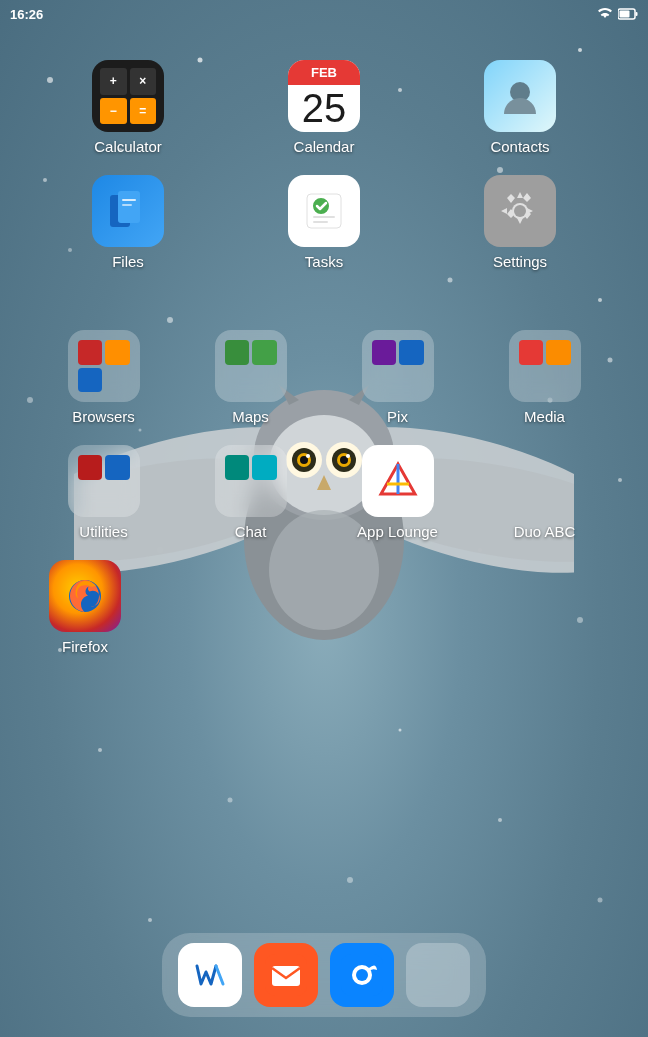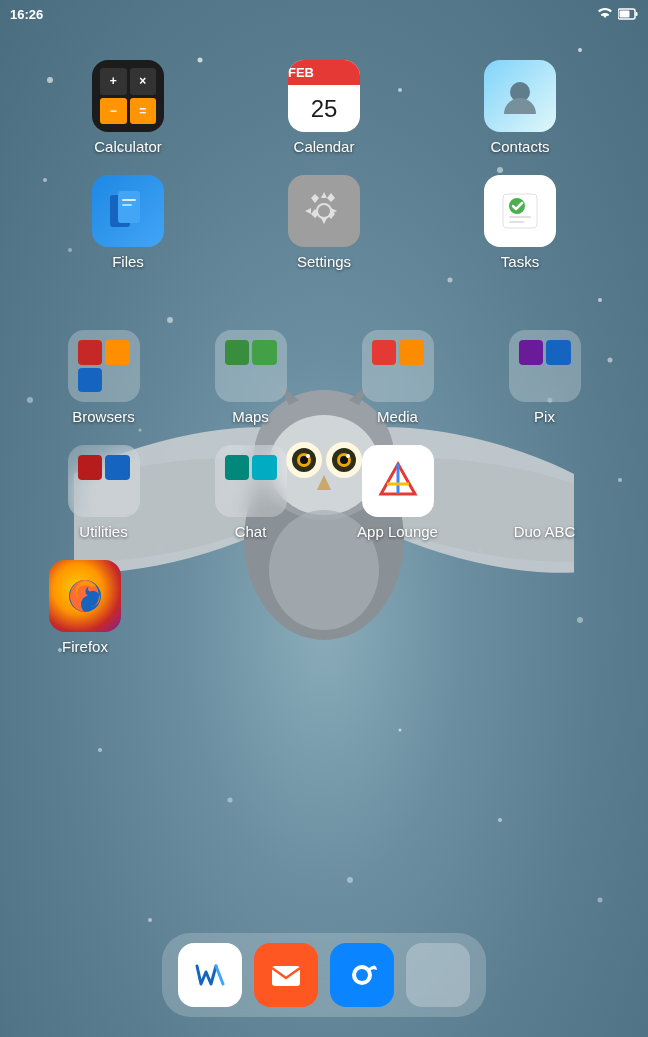--- a/index.html
+++ b/index.html
@@ -347,22 +347,22 @@
           <div class="calc-btn dark" style="font-size:12px">×</div>
           <div class="calc-btn orange" style="font-size:12px">−</div>
           <div class="calc-btn orange" style="font-size:12px">=</div>
         </div>
       </div>
       <span class="app-label">Calculator</span>
     </div>
 
     <div class="app-item">
       <div class="app-icon icon-calendar" style="flex-direction:column; background:white;">
-        <div class="cal-header" style="width:100%; text-align:left; background:#e53935; color:white; font-size:13px; font-weight:bold; padding:5px 0;">FEB</div>
-        <div class="cal-number" style="font-size:24px; font-weight:300; color:#1c1c1c; text-align:center; flex:1; display:flex; align-items:center; justify-content:center;">25</div>
+        <div class="cal-header" style="width:100%; text-align:center; background:#e53935; color:white; font-size:13px; font-weight:bold; padding:5px 0;">FEB</div>
+        <div class="cal-number" style="font-size:40px; font-weight:300; color:#1c1c1c; text-align:center; flex:1; display:flex; align-items:center; justify-content:center;">25</div>
       </div>
       <span class="app-label">Calendar</span>
     </div>
 
 
     <div class="app-item">
       <div class="app-icon icon-contacts">
         <svg width="48" height="48" viewBox="0 0 48 48">
           <circle cx="24" cy="20" r="10" fill="#607d8b"></circle>
           <path d="M8 42c0-8.8 7.2-16 16-16s16 7.2 16 16" fill="#78909c"></path>
@@ -377,47 +377,47 @@
     <div class="app-item">
       <div class="app-icon icon-files">
         <svg width="48" height="48" viewBox="0 0 48 48">
           <rect x="6" y="8" width="20" height="32" rx="3" fill="#1565c0"></rect>
           <rect x="14" y="4" width="22" height="32" rx="3" fill="#42a5f5"></rect>
           <rect x="18" y="12" width="14" height="2" rx="1" fill="rgba(255,255,255,0.8)"></rect>
           <rect x="18" y="17" width="10" height="2" rx="1" fill="rgba(255,255,255,0.6)"></rect>
         </svg>
       </div>
       <span class="app-label">Files</span>
-    </div>
-
-    <div class="app-item">
-      <div class="app-icon icon-settings">
-        <svg width="50" height="50" viewBox="0 0 50 50">
-          <circle cx="25" cy="25" r="8" fill="#e0e0e0"></circle>
-          <path d="M25 6l-3 6h6l-3-6zm0 32l-3-6h6l-3 6zM6 25l6 3v-6l-6 3zm32 0l-6-3v6l6-3z" fill="#e0e0e0"></path>
-          <path d="M12 12l4 5 4-5-4-4-4 4zm16 16l4 5 4-5-4-4-4 4zm0-16l4-5 4 5-4 4-4-4zm-16 16l4-5 4 5-4 4-4-4z" fill="#e0e0e0"></path>
-          <circle cx="25" cy="25" r="6" fill="#9e9e9e"></circle>
-        </svg>
-      </div>
-      <span class="app-label">Settings</span>
     </div>
 
     <div class="app-item">
       <div class="app-icon icon-tasks" style="background:white;">
         <svg width="50" height="50" viewBox="0 0 50 50">
           <rect x="8" y="8" width="34" height="34" rx="4" fill="white" stroke="#e0e0e0" stroke-width="1"></rect>
           <circle cx="22" cy="20" r="7" fill="#4caf50" stroke="#4caf50" stroke-width="2"></circle>
           <polyline points="18,20 21,23 27,17" stroke="white" stroke-width="2.5" fill="none" stroke-linecap="round" stroke-linejoin="round"></polyline>
           <rect x="14" y="30" width="22" height="2" rx="1" fill="#e0e0e0"></rect>
           <rect x="14" y="35" width="15" height="2" rx="1" fill="#e0e0e0"></rect>
         </svg>
       </div>
       <span class="app-label">Tasks</span>
     </div>
 
+    <div class="app-item">
+      <div class="app-icon icon-settings">
+        <svg width="50" height="50" viewBox="0 0 50 50">
+          <circle cx="25" cy="25" r="8" fill="#e0e0e0"></circle>
+          <path d="M25 6l-3 6h6l-3-6zm0 32l-3-6h6l-3 6zM6 25l6 3v-6l-6 3zm32 0l-6-3v6l6-3z" fill="#e0e0e0"></path>
+          <path d="M12 12l4 5 4-5-4-4-4 4zm16 16l4 5 4-5-4-4-4 4zm0-16l4-5 4 5-4 4-4-4zm-16 16l4-5 4 5-4 4-4-4z" fill="#e0e0e0"></path>
+          <circle cx="25" cy="25" r="6" fill="#9e9e9e"></circle>
+        </svg>
+      </div>
+      <span class="app-label">Settings</span>
+    </div>
+
   </div>
 
   <div class="grid-row" style="margin-top: 60px;">
 
     <div class="app-item">
       <div class="app-folder">
         <div class="folder-mini-grid">
           <div class="folder-mini-icon" style="background:#c62828; border-radius:4px;"></div>
           <div class="folder-mini-icon" style="background:#ff8f00; border-radius:4px;"></div>
           <div class="folder-mini-icon" style="background:#1565c0; border-radius:4px;"></div>
@@ -435,39 +435,39 @@
           <div></div>
           <div></div>
         </div>
       </div>
       <span class="app-label">Maps</span>
     </div>
 
     <div class="app-item">
       <div class="app-folder">
         <div class="folder-mini-grid">
+          <div class="folder-mini-icon" style="background:#6a1b9a; border-radius:4px;"></div>
+          <div class="folder-mini-icon" style="background:#1565c0; border-radius:4px;"></div>
+          <div></div>
+          <div></div>
+        </div>
+      </div>
+      <span class="app-label">Pix</span>
+    </div>
+
+    <div class="app-item">
+      <div class="app-folder">
+        <div class="folder-mini-grid">
           <div class="folder-mini-icon" style="background:#e53935; border-radius:4px;"></div>
           <div class="folder-mini-icon" style="background:#fb8c00; border-radius:4px;"></div>
           <div></div>
           <div></div>
         </div>
       </div>
       <span class="app-label">Media</span>
-    </div>
-
-    <div class="app-item">
-      <div class="app-folder">
-        <div class="folder-mini-grid">
-          <div class="folder-mini-icon" style="background:#6a1b9a; border-radius:4px;"></div>
-          <div class="folder-mini-icon" style="background:#1565c0; border-radius:4px;"></div>
-          <div></div>
-          <div></div>
-        </div>
-      </div>
-      <span class="app-label">Pix</span>
     </div>
   </div>
 
   <div class="grid-row" style="margin-top: 15px;">
 
     <div class="app-item">
       <div class="app-folder">
         <div class="folder-mini-grid">
           <div class="folder-mini-icon" style="background:#b71c1c; border-radius:4px;"></div>
           <div class="folder-mini-icon" style="background:#1565c0; border-radius:4px;"></div>

